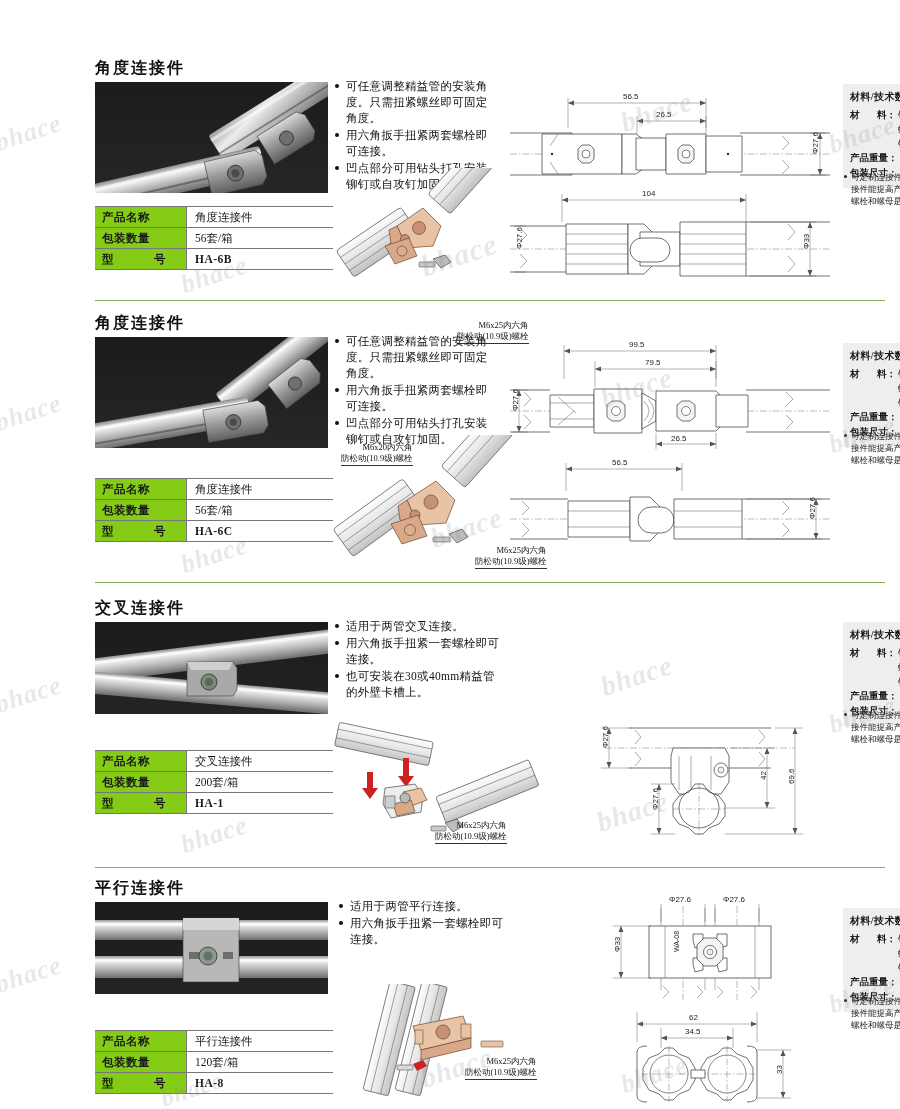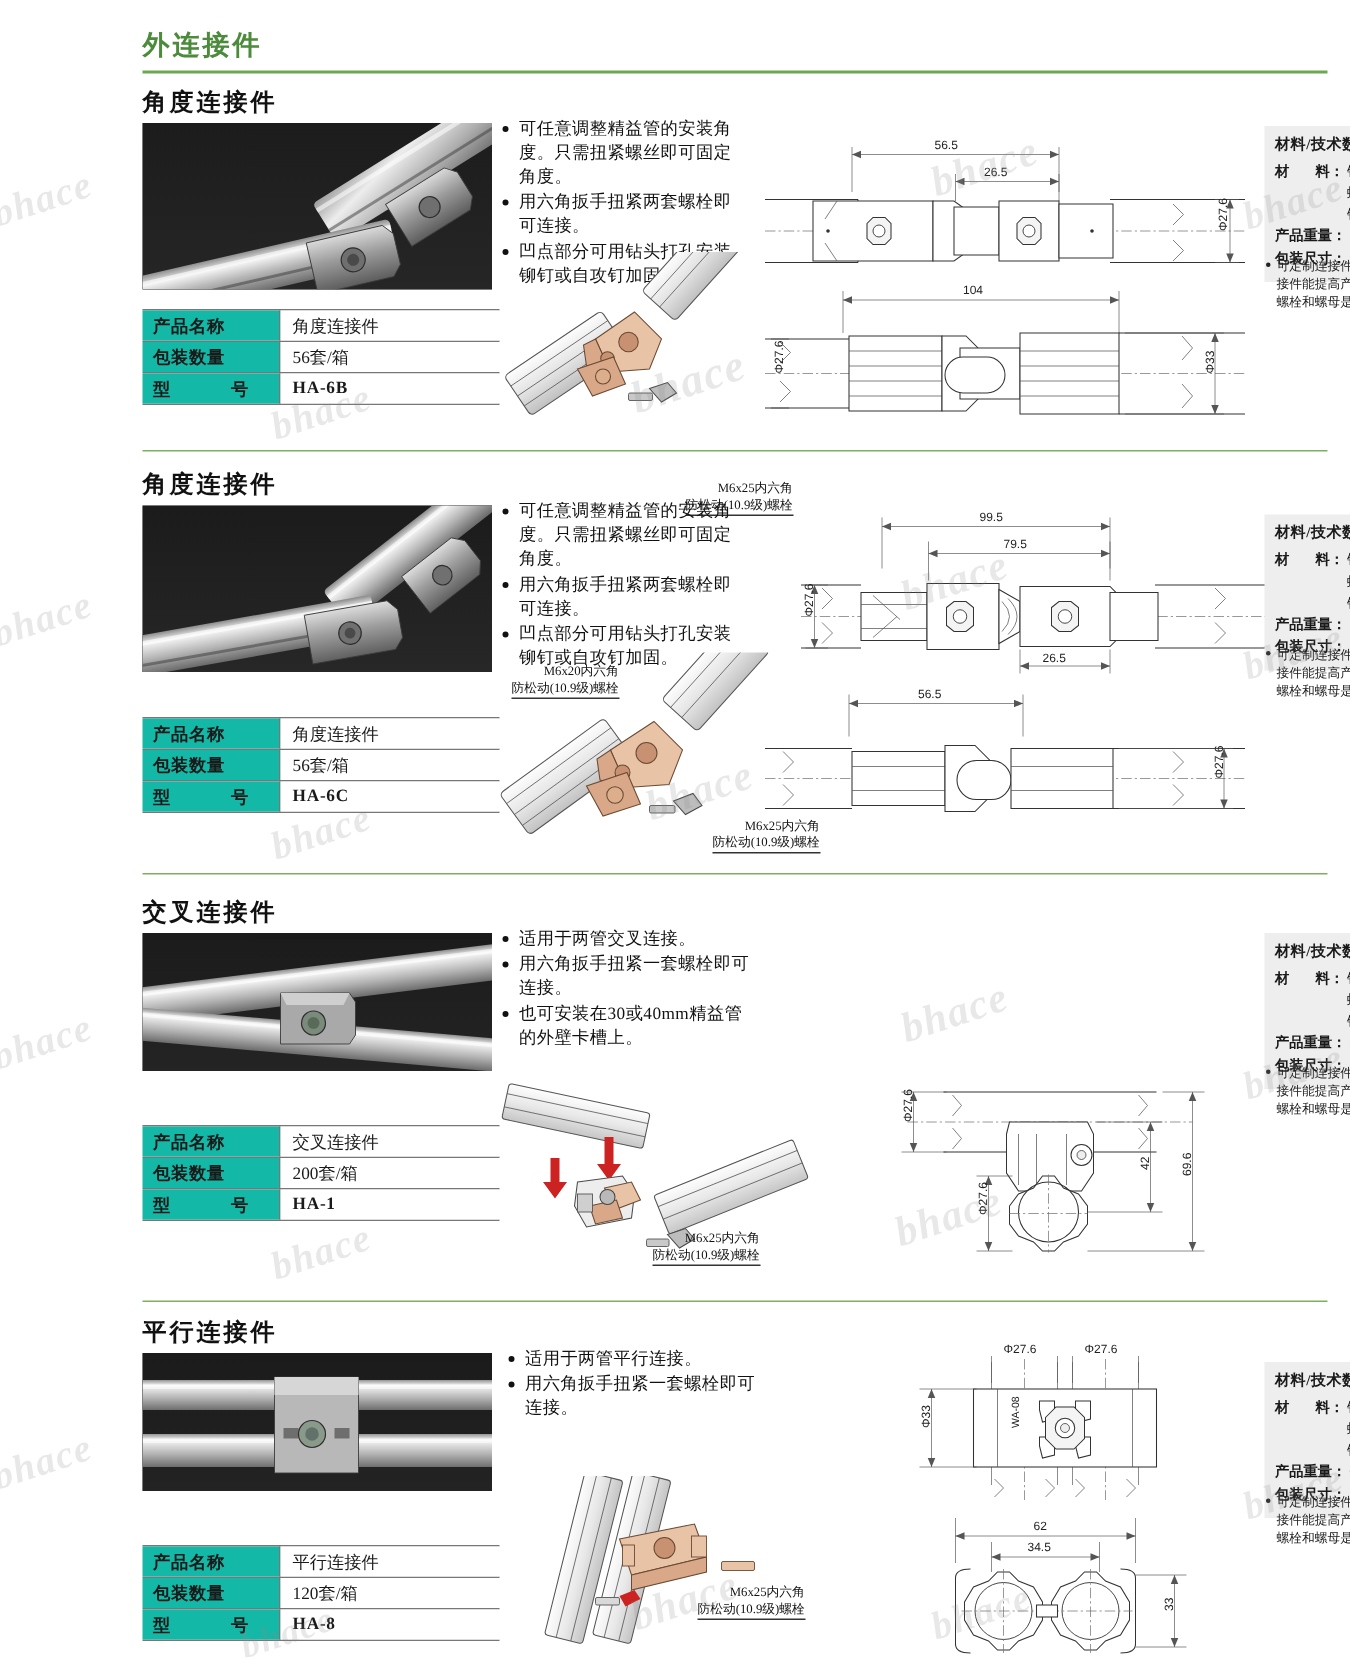--- a/index.html
+++ b/index.html
@@ -99,21 +99,21 @@
   }
   .ptable .row {
     display:flex;
     border-bottom:1px solid #777;
     height:21px;
     align-items:center;
   }
   .ptable .row:last-child { border-bottom:1px solid #777; }
   .ptable .k {
     width:92px; height:100%;
-    background:#14b8a6;
+    background:#84cc16;
     border-right:1px solid #777;
     display:flex; align-items:center;
     padding-left:7px;
     font-weight:bold;
     letter-spacing:0.5px;
   }
   .ptable .k.spread { justify-content:space-between; padding-right:20px; }
   .ptable .v {
     flex:1; height:100%;
     display:flex; align-items:center;
@@ -184,24 +184,20 @@
   svg .cop { fill:#e8c3a6; stroke:#6a4a33; stroke-width:0.7; }
   svg .cop2 { fill:#d8a888; stroke:#6a4a33; stroke-width:0.7; }
   svg .stl { fill:#bdbdbd; stroke:#4a4a4a; stroke-width:0.7; }
   svg .red { fill:#cc2222; stroke:none; }
 </style>
 </head>
 <body>
 
 <div class="page">
 
-  <div class="section-title-bar">
-    <div class="txt">外连接件</div>
-    <div class="rule"></div>
-  </div>
 
   <div class="product" style="top:58px;height:243px;">
     <div class="ptitle">角度连接件</div>
 
     <div class="photo" style="left:0px; top:24px; width:233px; height:111px;">
       <svg width="233" height="111" viewBox="0 0 233 111">
         <defs>
           <linearGradient id="p1bg" x1="0" y1="0" x2="0" y2="1">
             <stop offset="0" stop-color="#1c1c1c"></stop>
               <stop offset="1" stop-color="#262626"></stop>
@@ -549,21 +545,21 @@
       </div>
       <div class="row">
         <div class="k spread">
           <span>型</span>
           <span>号</span>
         </div>
         <div class="v bold">HA-6C</div>
       </div>
     </div>
 
-    <div class="dwg" style="left:439px; top:20px;">
+    <div class="dwg" style="left:415px; top:20px;">
       <svg width="320" height="118" viewBox="0 0 320 118">
 
         <line x1="54" y1="12" x2="54" y2="46" class="ext"></line>
         <line x1="206" y1="12" x2="206" y2="46" class="ext"></line>
         <line x1="54" y1="18" x2="206" y2="18" class="ext"></line>
         <path d="M54,18 l6,-2.5 v5 Z" fill="#555"></path>
           <path d="M206,18 l-6,-2.5 v5 Z" fill="#555"></path>
         <text class="dimtxt" x="119" y="14">99.5</text>
 
         <line x1="85" y1="28" x2="85" y2="54" class="ext"></line>

